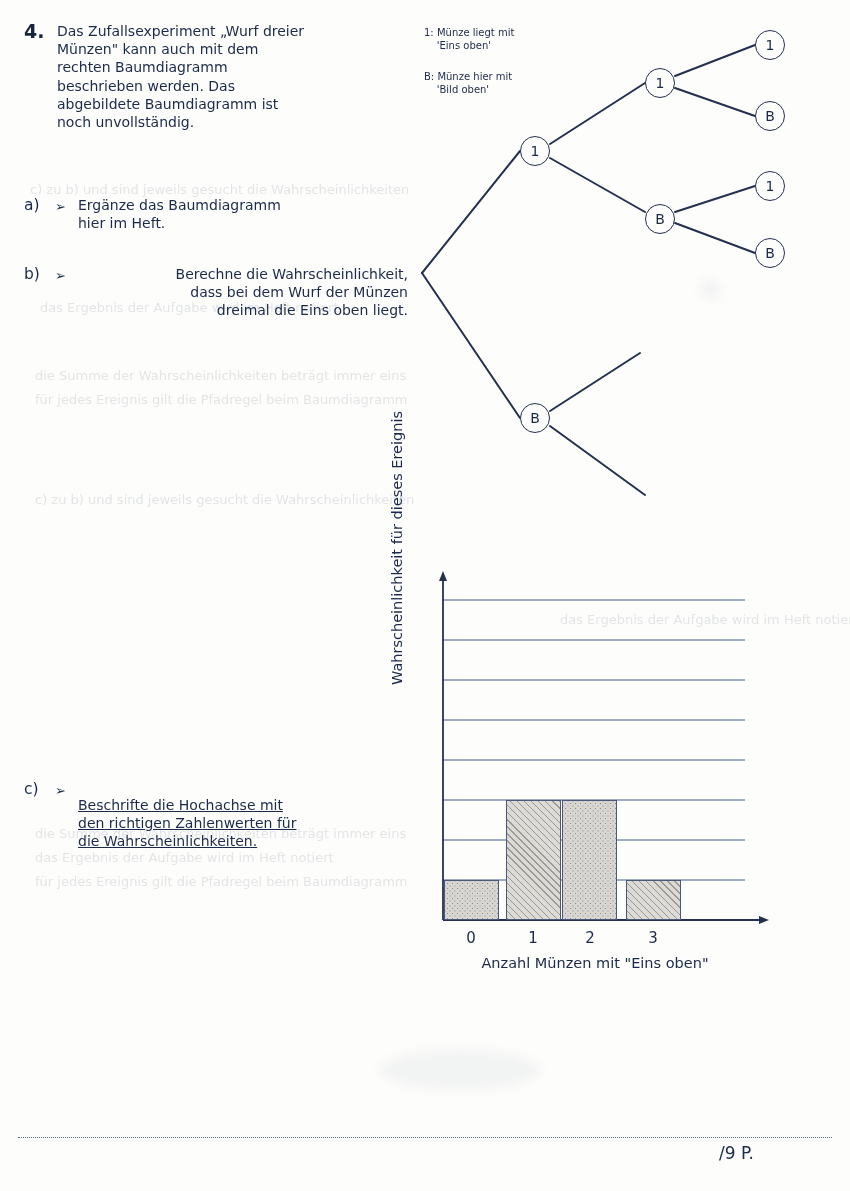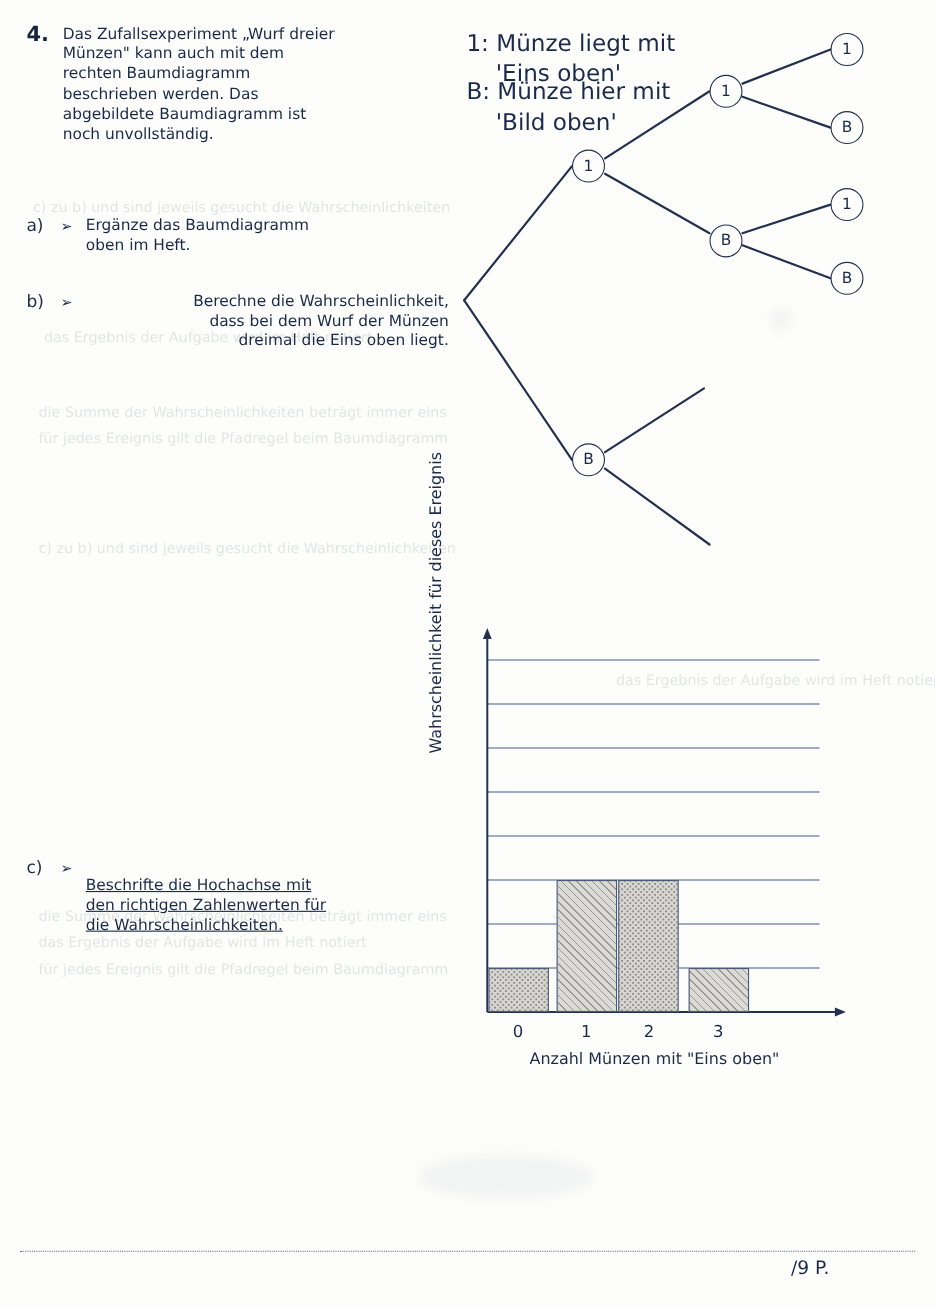--- a/index.html
+++ b/index.html
@@ -42,21 +42,21 @@
   }
   .arrow-marker {
     position: absolute;
     font-size: 13px;
     color: #1b2a4a;
   }
 
   
   .legend {
     position: absolute;
-    font-size: 21px;
+    font-size: 10px;
     line-height: 1.32;
     color: #1b2a4a;
     white-space: pre-wrap;
   }
 
   
   #tree {
     position: absolute;
     left: 400px;
     top: 8px;
@@ -191,21 +191,21 @@
 noch unvollständig.</div>
 
   <div class="legend" style="left:424px; top:26px; width:200px;">1: Münze liegt mit
     'Eins oben'</div>
   <div class="legend" style="left:424px; top:70px; width:200px;">B: Münze hier mit
     'Bild oben'</div>
 
   <div class="label-marker" style="left:24px; top:196px;">a)</div>
   <div class="arrow-marker" style="left:55px; top:199px;">➢</div>
   <div class="blk task-text" style="left:78px; top:196px; width:320px;">Ergänze das Baumdiagramm
-oben im Heft.</div>
+hier im Heft.</div>
 
   <div class="label-marker" style="left:24px; top:265px;">b)</div>
   <div class="arrow-marker" style="left:55px; top:268px;">➢</div>
   <div class="blk task-text" style="left:78px; top:265px; width:330px;text-align:right;">Berechne die Wahrscheinlichkeit,
 dass bei dem Wurf der Münzen
 dreimal die Eins oben liegt.</div>
 
   <div id="tree">
     <svg width="450" height="520" style="position:absolute; left:0; top:0;">
       <g stroke="#24304f" stroke-width="2" fill="none" stroke-linecap="round">

